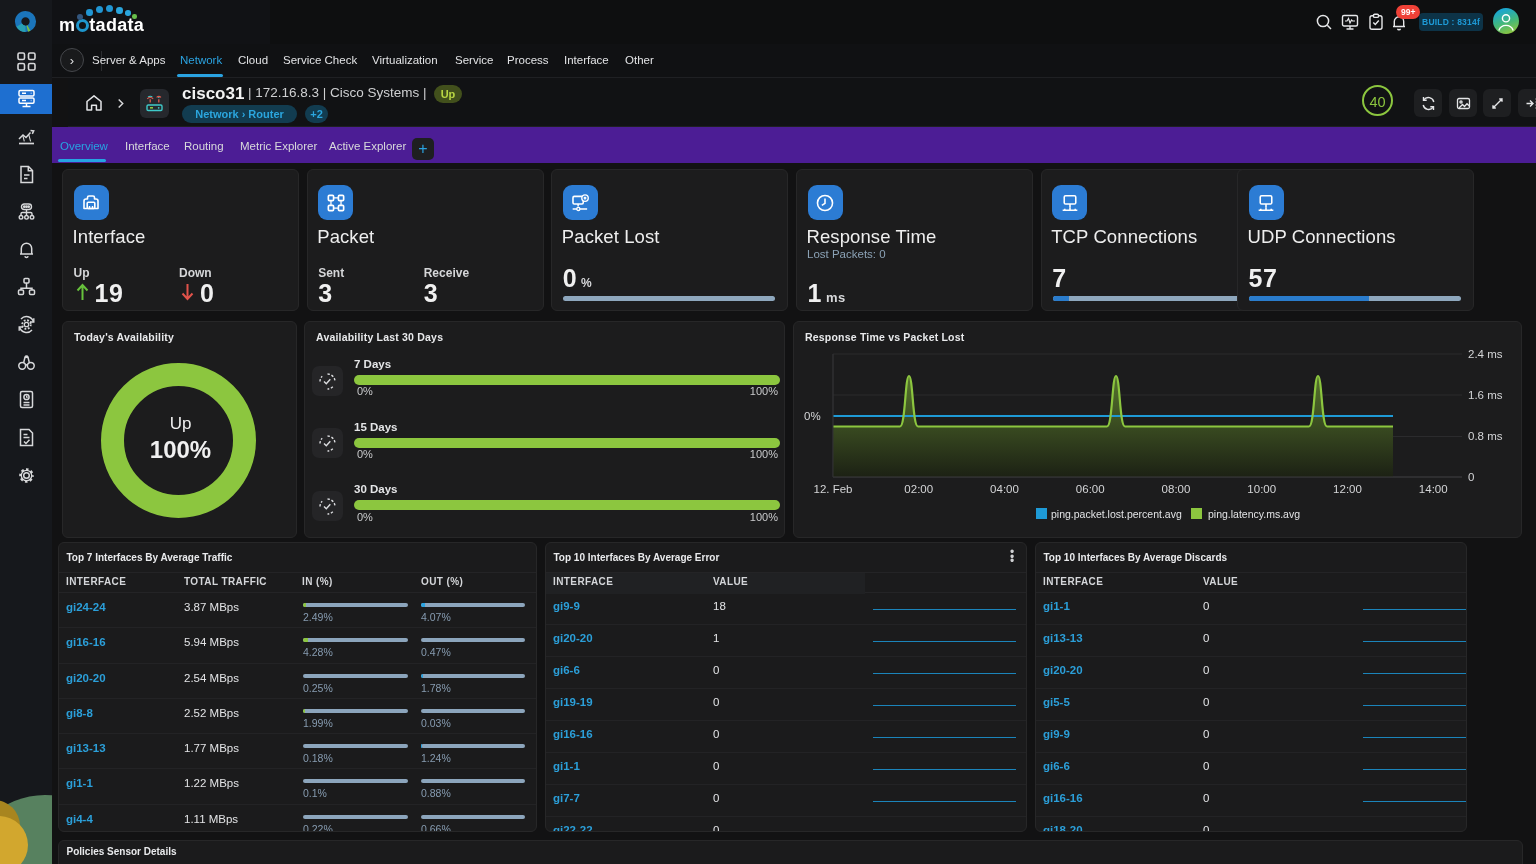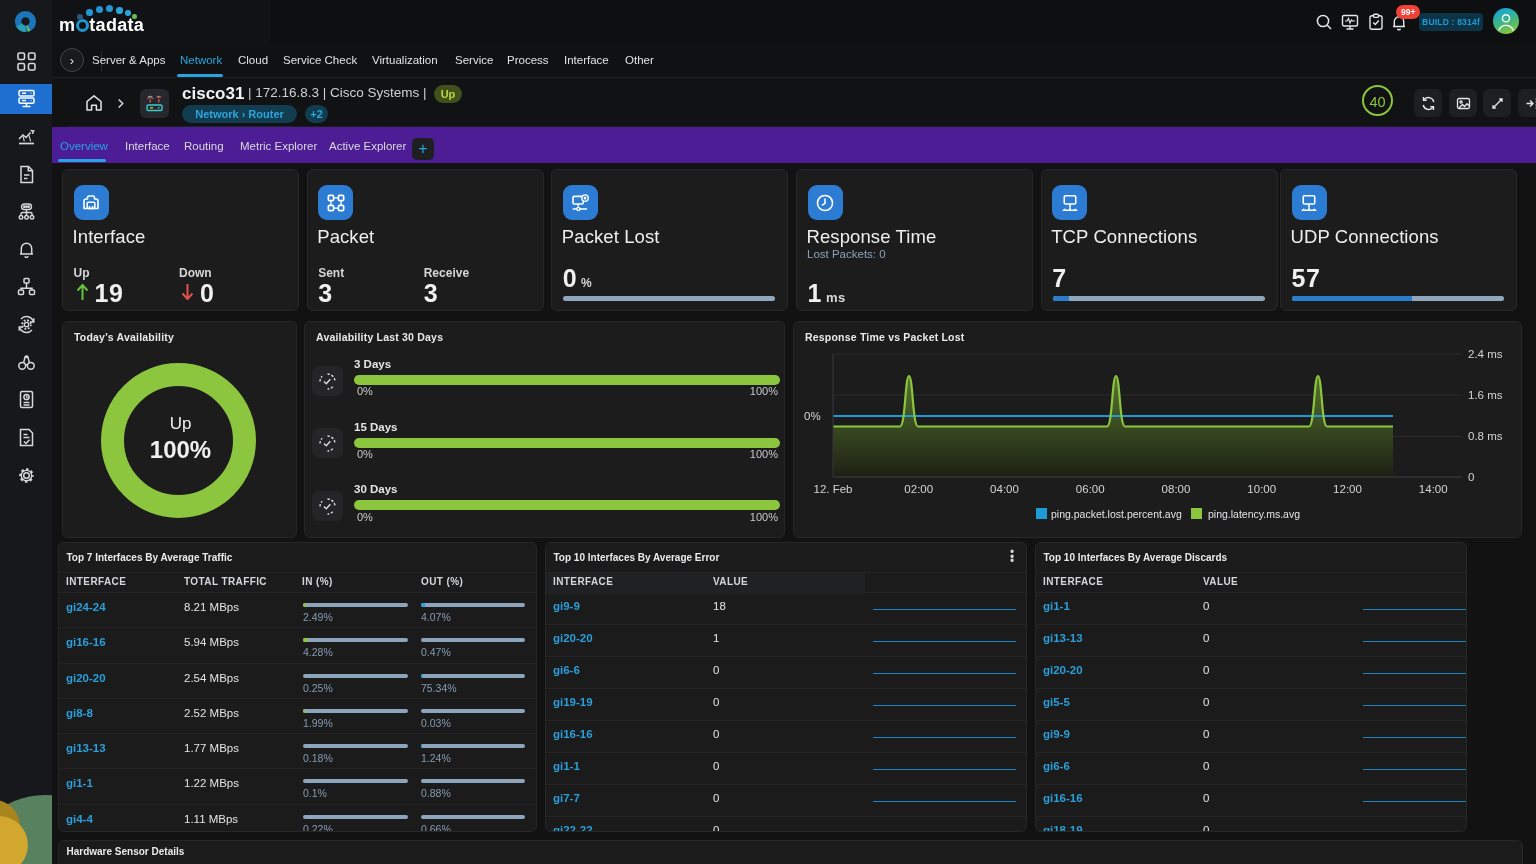--- a/index.html
+++ b/index.html
@@ -369,21 +369,21 @@
         <path d="M10.5 11.5 v3 M3.5 17.5 h14 M10.5 14.5 m-1 0"></path>
         <path d="M5.5 17.5 v-1.6 M10.5 17.5 v-3 M15.5 17.5 v-1.6"></path>
       </svg>
     </div>
   <div class="ctitle">TCP Connections</div>
   <div class="cnum" style="left:10.5px;top:94px">7</div>
   <div class="cbar">
       <span class="cbarfill" style="width:16px"></span>
     </div>
 </div>
-<div class="card" style="left:1280px">
+<div class="card" style="left:1237px">
   <div class="cico">
       <svg viewBox="0 0 21 21" fill="none" stroke="#fff" stroke-width="1.5">
         <rect x="5" y="3.5" width="11" height="8" rx="1.3"></rect>
         <path d="M10.5 11.5 v3 M3.5 17.5 h14"></path>
         <path d="M5.5 17.5 v-1.6 M10.5 17.5 v-3 M15.5 17.5 v-1.6"></path>
       </svg>
     </div>
   <div class="ctitle">UDP Connections</div>
   <div class="cnum" style="left:10.5px;top:94px">57</div>
   <div class="cbar">
@@ -400,21 +400,21 @@
   <div style="position:absolute;left:0;top:114px;width:235px;text-align:center;font-size:24px;font-weight:bold;color:#f0f0f0">100%</div>
 </div>
 <div class="panel" style="left:304px;top:321px;width:481px;height:217px">
   <div class="ptitle">Availability Last 30 Days</div>
   <div class="avrow-ic" style="top:44px">
       <svg viewBox="0 0 19 19" fill="none" stroke="#dcdde0" stroke-width="1.4">
         <path d="M6 9.5 l2.3 2.3 4-4.5"></path>
         <path d="M9.5 2 a7.5 7.5 0 0 1 7.5 7.5 M14.8 14.8 a7.5 7.5 0 0 1-5.3 2.2 M2 9.5 a7.5 7.5 0 0 1 2.2-5.3" stroke-dasharray="2.4 1.7"></path>
       </svg>
     </div>
-  <div class="avlab" style="top:36px">3 Days</div>
+  <div class="avlab" style="top:36px">7 Days</div>
   <div class="avbar" style="top:52.5px"></div>
   <div class="avpct" style="left:52px;top:63px">0%</div>
   <div class="avpct" style="right:6px;top:63px">100%</div>
   <div class="avrow-ic" style="top:106px">
       <svg viewBox="0 0 19 19" fill="none" stroke="#dcdde0" stroke-width="1.4">
         <path d="M6 9.5 l2.3 2.3 4-4.5"></path>
         <path d="M9.5 2 a7.5 7.5 0 0 1 7.5 7.5 M14.8 14.8 a7.5 7.5 0 0 1-5.3 2.2 M2 9.5 a7.5 7.5 0 0 1 2.2-5.3" stroke-dasharray="2.4 1.7"></path>
       </svg>
     </div>
   <div class="avlab" style="top:98.5px">15 Days</div>
@@ -477,21 +477,21 @@
 <div class="tpanel" style="left:58px;width:479px">
 <div class="tptitle">Top 7 Interfaces By Average Traffic</div>
 <div class="thead">
       <span class="th" style="left:7px">INTERFACE</span>
       <span class="th" style="left:125px">TOTAL TRAFFIC</span>
       <span class="th" style="left:243px">IN (%)</span>
       <span class="th" style="left:362px">OUT (%)</span>
     </div>
 <div class="trow" style="top:50.00px;height:35.25px">
       <span class="tlink" style="left:7px;top:8px">gi24-24</span>
-      <span class="tval" style="left:125px;top:8px">8.21 MBps</span>
+      <span class="tval" style="left:125px;top:8px">3.87 MBps</span>
       <span class="tbar" style="left:244px;top:10px;width:105px">
         <i style="width:2.6px;background:#8cc63f"></i>
       </span>
       <span class="tpct" style="left:244px;top:18px">2.49%</span>
       <span class="tbar" style="left:362px;top:10px;width:104px">
         <i style="width:4.2px;background:#29a3e1"></i>
       </span>
       <span class="tpct" style="left:362px;top:18px">4.07%</span>
     </div>
 <div class="trow" style="top:85.25px;height:35.25px">
@@ -505,21 +505,21 @@
       <span class="tpct" style="left:362px;top:18px">0.47%</span>
     </div>
 <div class="trow" style="top:120.50px;height:35.25px">
       <span class="tlink" style="left:7px;top:8px">gi20-20</span>
       <span class="tval" style="left:125px;top:8px">2.54 MBps</span>
       <span class="tbar" style="left:244px;top:10px;width:105px"></span>
       <span class="tpct" style="left:244px;top:18px">0.25%</span>
       <span class="tbar" style="left:362px;top:10px;width:104px">
         <i style="width:1.9px;background:#29a3e1"></i>
       </span>
-      <span class="tpct" style="left:362px;top:18px">75.34%</span>
+      <span class="tpct" style="left:362px;top:18px">1.78%</span>
     </div>
 <div class="trow" style="top:155.75px;height:35.25px">
       <span class="tlink" style="left:7px;top:8px">gi8-8</span>
       <span class="tval" style="left:125px;top:8px">2.52 MBps</span>
       <span class="tbar" style="left:244px;top:10px;width:105px">
         <i style="width:2.1px;background:#8cc63f"></i>
       </span>
       <span class="tpct" style="left:244px;top:18px">1.99%</span>
       <span class="tbar" style="left:362px;top:10px;width:104px"></span>
       <span class="tpct" style="left:362px;top:18px">0.03%</span>
@@ -634,24 +634,24 @@
       <span class="tlink" style="left:7px;top:6.5px">gi6-6</span>
       <span class="tval" style="left:167px;top:6.5px">0</span>
       <span class="spark" style="left:327px;top:15.5px;width:143px"></span>
     </div>
     <div class="trow" style="top:242px;height:32px">
       <span class="tlink" style="left:7px;top:6.5px">gi16-16</span>
       <span class="tval" style="left:167px;top:6.5px">0</span>
       <span class="spark" style="left:327px;top:15.5px;width:143px"></span>
     </div>
     <div class="trow" style="top:274px;height:32px">
-      <span class="tlink" style="left:7px;top:6.5px">gi18-19</span>
+      <span class="tlink" style="left:7px;top:6.5px">gi18-20</span>
       <span class="tval" style="left:167px;top:6.5px">0</span>
     </div>
   </div>
 <div id="hwpanel">
-  <div style="position:absolute;left:7.5px;top:4.5px;font-size:10px;font-weight:bold;color:#e9eaec">Hardware Sensor Details</div>
+  <div style="position:absolute;left:7.5px;top:4.5px;font-size:10px;font-weight:bold;color:#e9eaec">Policies Sensor Details</div>
 </div>
 <div id="blob">
   <div style="position:absolute;left:-35px;top:5px;width:160px;height:160px;border-radius:50%;background:#57815f"></div>
   <div style="position:absolute;left:-32px;top:10px;width:52px;height:52px;border-radius:50%;background:#a8851f"></div>
   <div style="position:absolute;left:-30px;top:26px;width:58px;height:58px;border-radius:50%;background:#d2a72e"></div>
 </div>
 
 </body></html>

